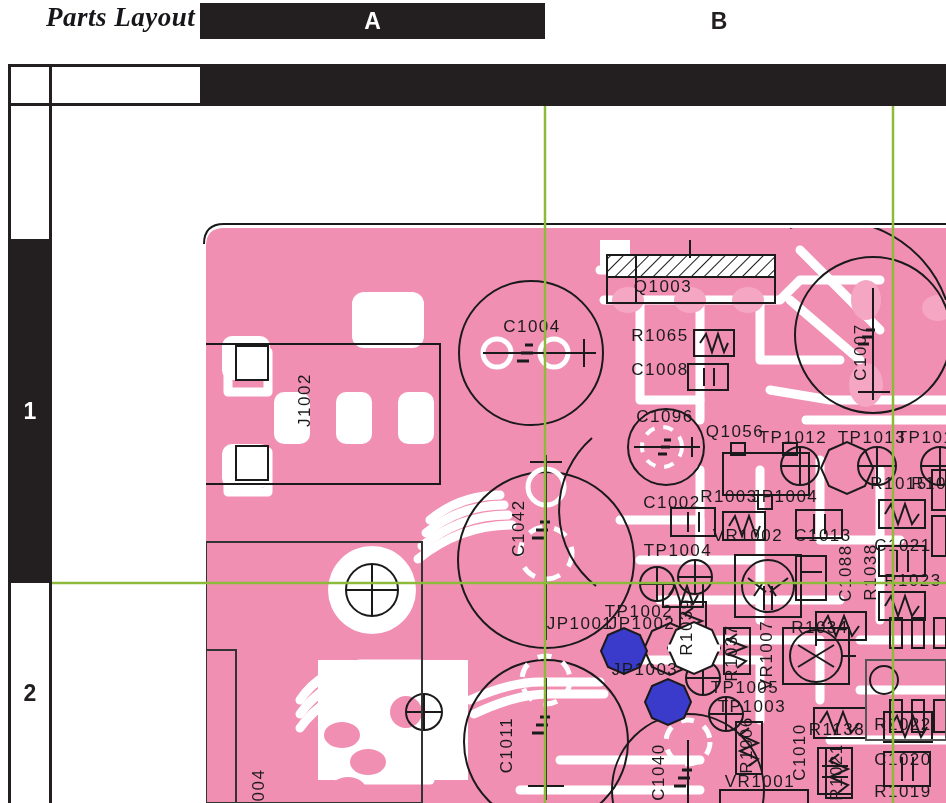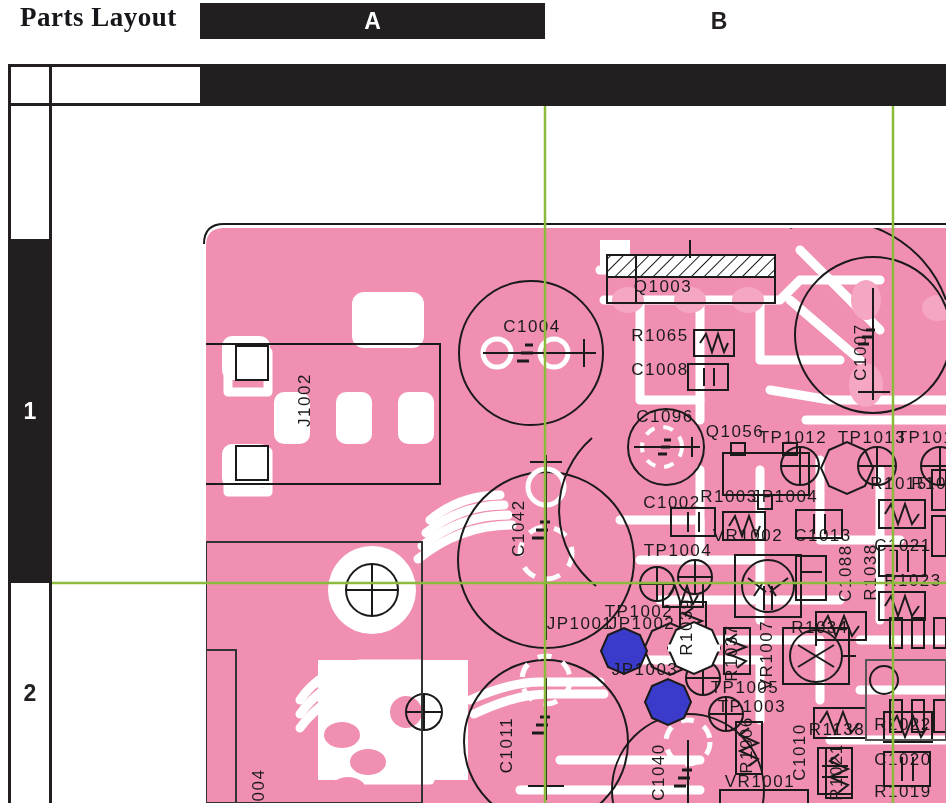--- a/index.html
+++ b/index.html
@@ -6,23 +6,23 @@
   html, body {
     width: 946px; height: 803px;
     background: #ffffff;
     font-family: "Liberation Sans", sans-serif;
     overflow: hidden;
   }
   #page { position: relative; width: 946px; height: 803px; background: #fff; }
 
   
   #title {
-    position: absolute; left: 20px; top: 2px;
+    position: absolute; left: 46px; top: 2px;
     font-family: "Liberation Serif", serif;
-    font-weight: bold;
+    font-style: italic; font-weight: bold;
     font-size: 27px; color: #17171b;
     letter-spacing: 0.5px;
   }
 
   
   #frame {
     position: absolute; left: 8px; top: 64px;
     width: 938px; height: 739px;
     border: 3px solid #231f20;
     border-right: none; border-bottom: none;

